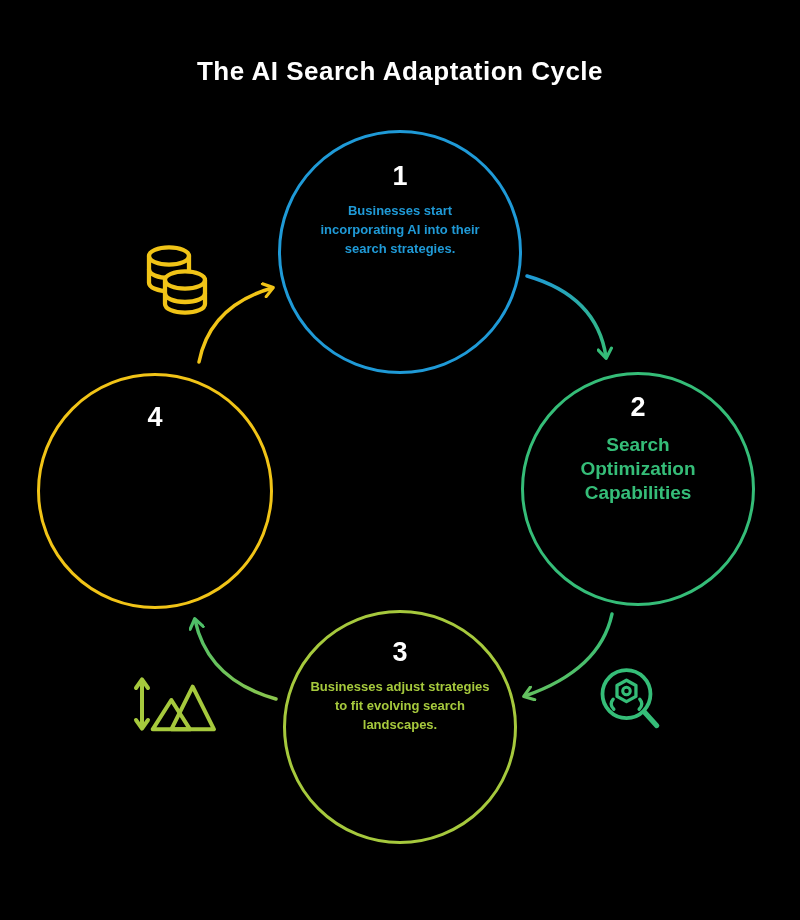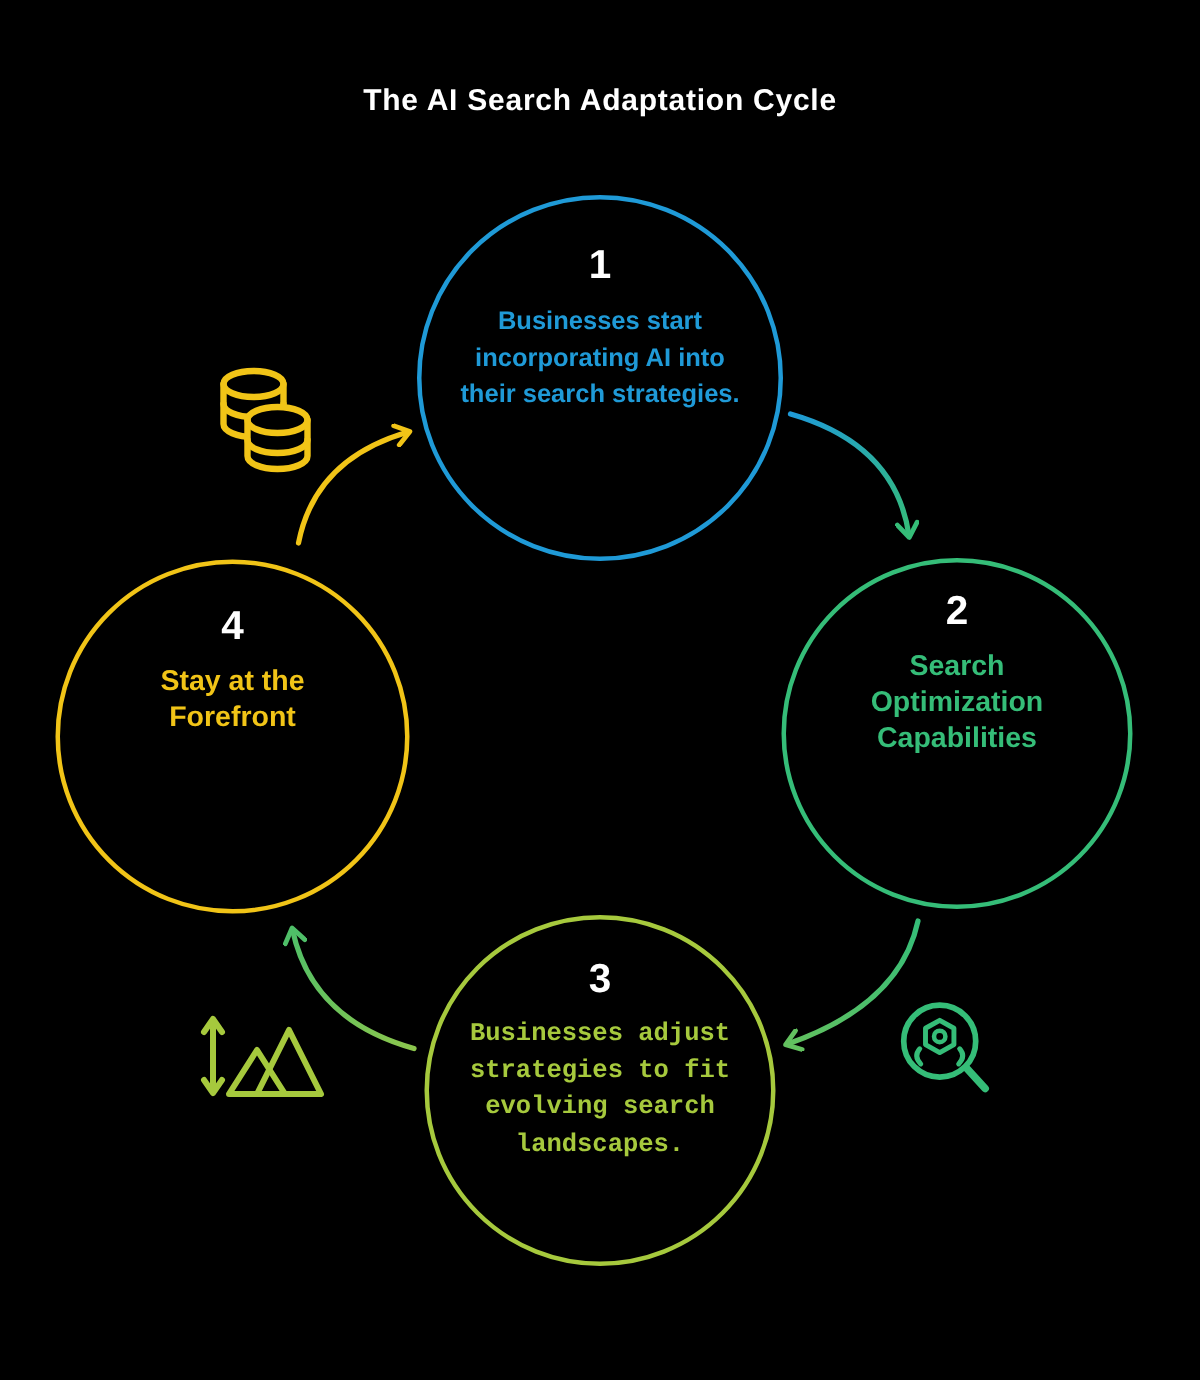--- a/index.html
+++ b/index.html
@@ -15,21 +15,21 @@
     width:800px;height:920px;
     background:var(--bg);
     overflow:hidden;
     font-family:"Liberation Sans", sans-serif;
   }
   .title{
     position:absolute;
     top:56px;left:0;width:800px;
     text-align:center;
     color:#ffffff;
-    font-size:20px;
+    font-size:26px;
     font-weight:bold;
     letter-spacing:0.5px;
   }
   .circle{
     position:absolute;
     border-radius:50%;
     box-sizing:border-box;
     display:flex;
     flex-direction:column;
     align-items:center;
@@ -41,33 +41,33 @@
     font-weight:bold;
     margin-bottom:10px;
   }
   .circle .head{
     font-size:19px;
     font-weight:bold;
     line-height:1.25;
     margin-bottom:12px;
   }
   .circle .desc{
-    font-size:17px;
+    font-size:13px;
     font-weight:600;
     line-height:1.45;
   }
   #c1{left:278px;top:130px;width:244px;height:244px;border:3px solid var(--blue);padding-top:28px;}
   #c1 .head{color:var(--blue);max-width:170px;}
   #c1 .desc{color:var(--blue);max-width:190px;}
   #c2{left:521px;top:372px;width:234px;height:234px;border:3px solid var(--green);padding-top:17px;}
   #c2 .head{color:var(--green);max-width:160px;}
   #c2 .desc{color:var(--green);max-width:175px;}
   #c3{left:283px;top:610px;width:234px;height:234px;border:3px solid var(--lime);padding-top:24px;}
   #c3 .head{color:var(--lime);max-width:170px;}
-  #c3 .desc{color:var(--lime);max-width:185px;font-family:Liberation Mono, monospace;}
+  #c3 .desc{color:var(--lime);max-width:185px;}
   #c4{left:37px;top:373px;width:236px;height:236px;border:3px solid var(--yellow);padding-top:26px;}
   #c4 .head{color:var(--yellow);max-width:130px;}
   #c4 .desc{color:var(--yellow);max-width:190px;}
   .icon{position:absolute;}
   #icon-database{left:134px;top:240px;}
   #icon-cloud{left:583px;top:238px;}
   #icon-search{left:591px;top:660px;}
   #icon-mountains{left:131px;top:660px;}
   #arrows{position:absolute;left:0;top:0;}
 </style>
@@ -121,21 +121,20 @@
     <div class="head">Search Optimization Capabilities</div>
   </div>
 
   <div id="c3" class="circle">
     <div class="num">3</div>
     <div class="desc">Businesses adjust strategies to fit evolving search landscapes.</div>
   </div>
 
   <div id="c4" class="circle">
     <div class="num">4</div>
-    <div class="head">Stay at the Forefront</div>
   </div>
 
   <div class="icon" id="icon-database">
     <svg width="86" height="88" viewBox="0 0 64 66" fill="none">
       <g stroke="#f1c417" stroke-width="3.2" stroke-linecap="round">
         <ellipse cx="26" cy="12" rx="15" ry="6.5"></ellipse>
         <path d="M11 12 v20 a15 6.5 0 0 0 30 0 v-20"></path>
         <path d="M11 22 a15 6.5 0 0 0 30 0"></path>
       </g>
       <path d="M23 30 a15 6.5 0 0 1 30 0 v18 a15 6.5 0 0 1 -30 0 z" fill="#000000" stroke="none"></path>

